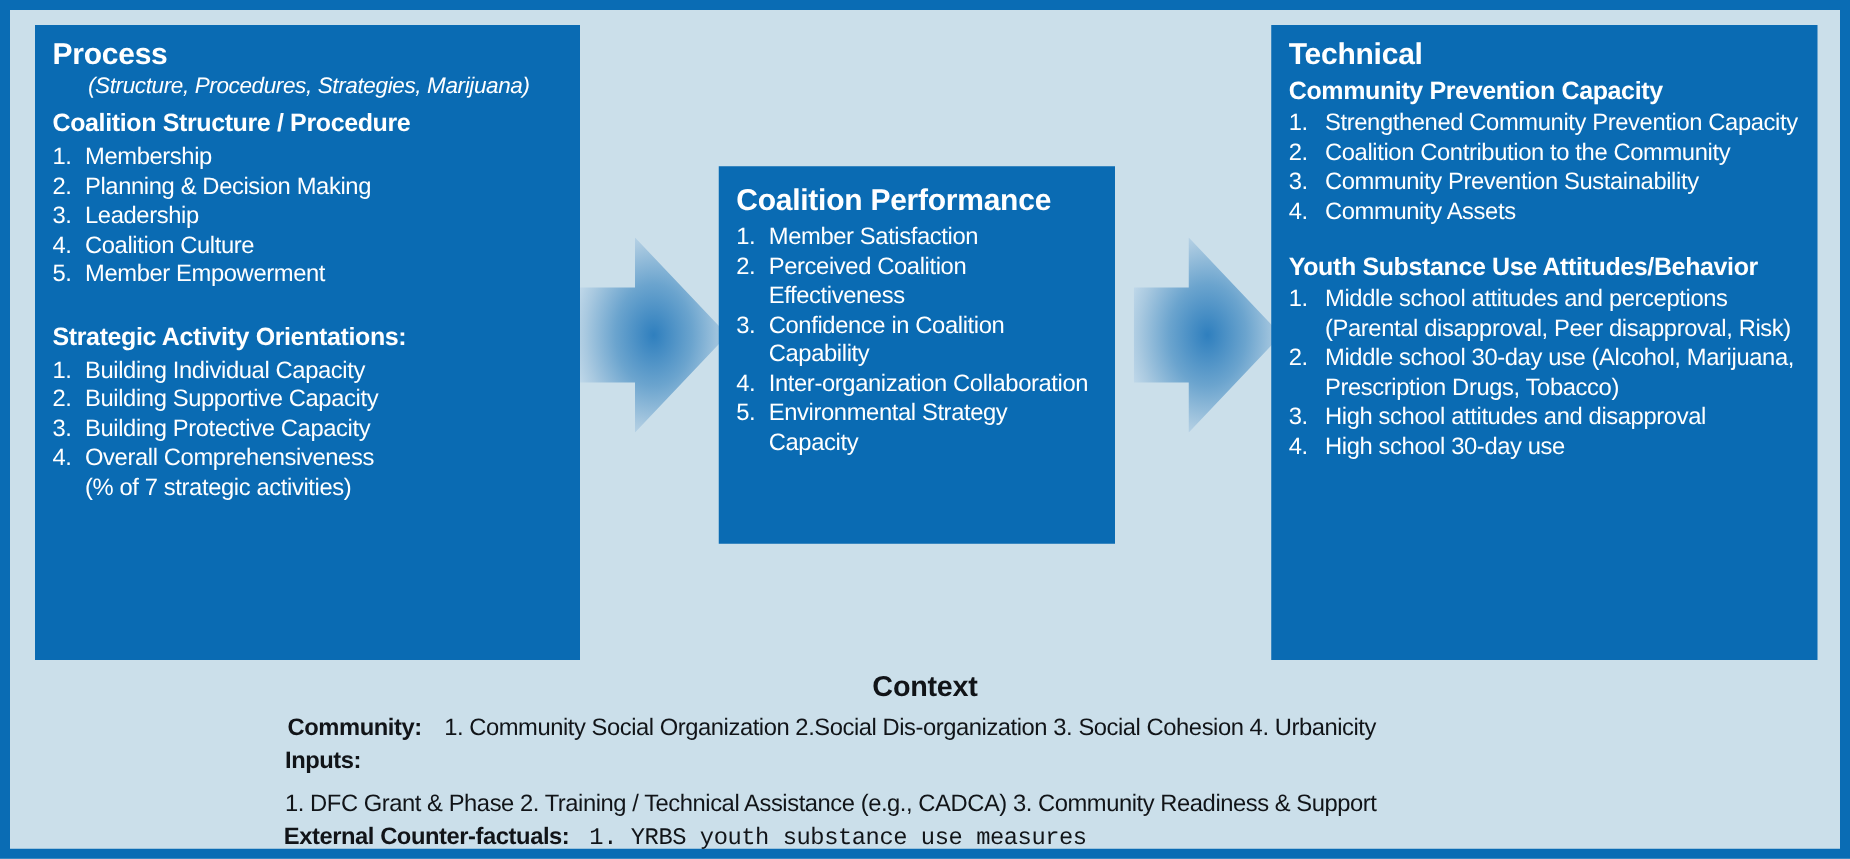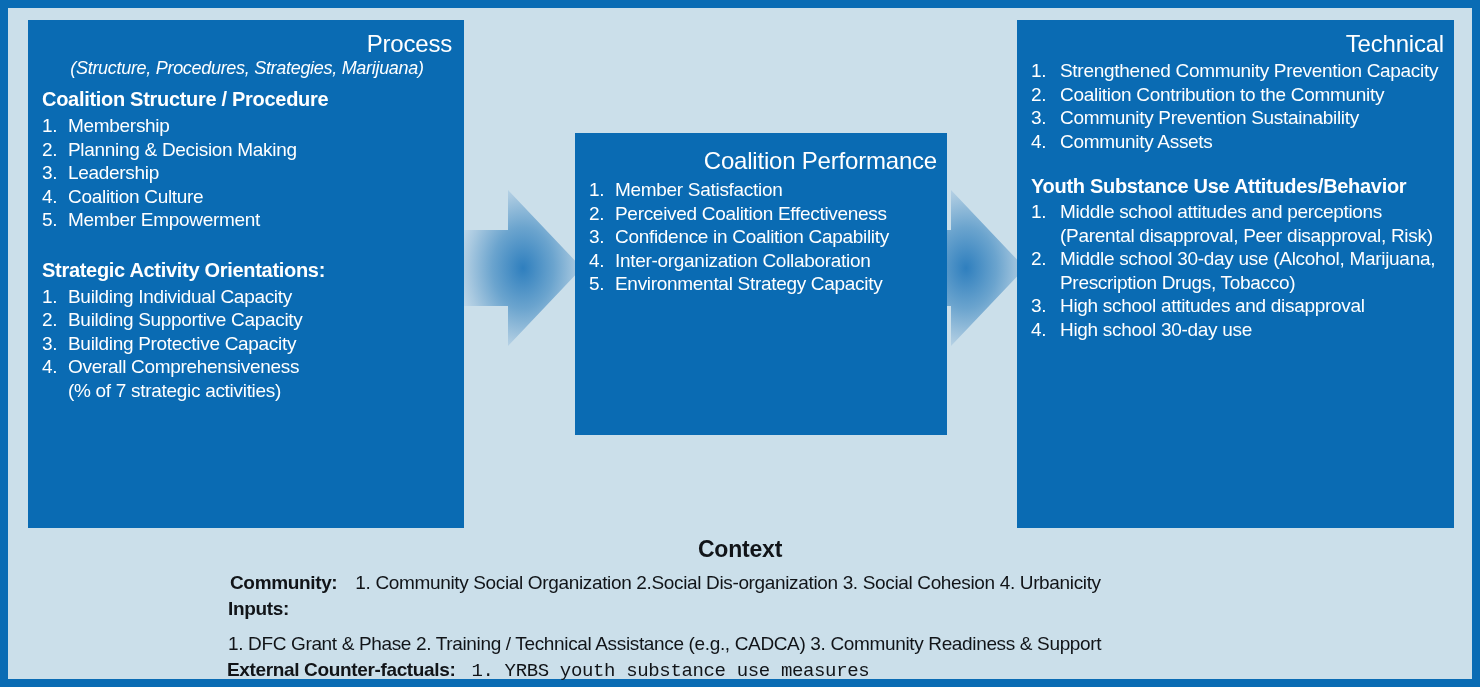--- a/index.html
+++ b/index.html
@@ -20,22 +20,22 @@
 
   
   .panel{
     position:absolute;
     background:#0a6bb3;
     color:#ffffff;
     box-sizing:border-box;
     z-index:3;
   }
   .panel .ttl{
-    text-align:right;
-    font-weight:normal;
+    text-align:left;
+    font-weight:bold;
     font-size:24px;
     line-height:28px;
     letter-spacing:-.2px;
   }
   .panel .sub{
     text-align:center;
     font-style:italic;
     font-size:18px;
     line-height:21px;
     letter-spacing:-.3px;
@@ -61,21 +61,21 @@
     position:absolute;left:0;top:0;
     width:22px;
     text-align:left;
   }
   .gap{height:18px;}
 
   #panel-process{left:20px;top:12px;width:436px;height:508px;padding:10px 12px 0 14px;}
   #panel-process .hdr{margin-top:7px;}
   #panel-process ol{margin-top:2px;}
 
-  #panel-perf{left:567px;top:125px;width:372px;height:302px;padding:14px 10px 0 14px;}
+  #panel-perf{left:567px;top:125px;width:317px;height:302px;padding:14px 10px 0 14px;}
   #panel-perf ol{margin-top:3px;}
 
   #panel-out{left:1009px;top:12px;width:437px;height:508px;padding:10px 10px 0 14px;}
   #panel-out .hdr{margin-top:2px;}
   #panel-out ol{margin-top:1px;}
   #panel-out ol li{padding-left:29px;}
   #panel-out ol li .num{width:25px;}
 
   
   .arrow{
@@ -183,20 +183,21 @@
       <li><span class="num">1.</span><span>Member Satisfaction</span></li>
       <li><span class="num">2.</span><span>Perceived Coalition Effectiveness</span></li>
       <li><span class="num">3.</span><span>Confidence in Coalition Capability</span></li>
       <li><span class="num">4.</span><span>Inter-organization Collaboration</span></li>
       <li><span class="num">5.</span><span>Environmental Strategy Capacity</span></li>
     </ol>
   </div>
 
   <div class="panel" id="panel-out">
     <div class="ttl">Technical</div>
+    <div class="hdr">Community Prevention Capacity</div>
     <ol>
       <li><span class="num">1.</span><span>Strengthened Community Prevention Capacity</span></li>
       <li><span class="num">2.</span><span>Coalition Contribution to the Community</span></li>
       <li><span class="num">3.</span><span>Community Prevention Sustainability</span></li>
       <li><span class="num">4.</span><span>Community Assets</span></li>
     </ol>
     <div class="gap"></div>
     <div class="hdr">Youth Substance Use Attitudes/Behavior</div>
     <ol>
       <li><span class="num">1.</span><span>Middle school attitudes and perceptions (Parental disapproval, Peer disapproval, Risk)</span></li>

